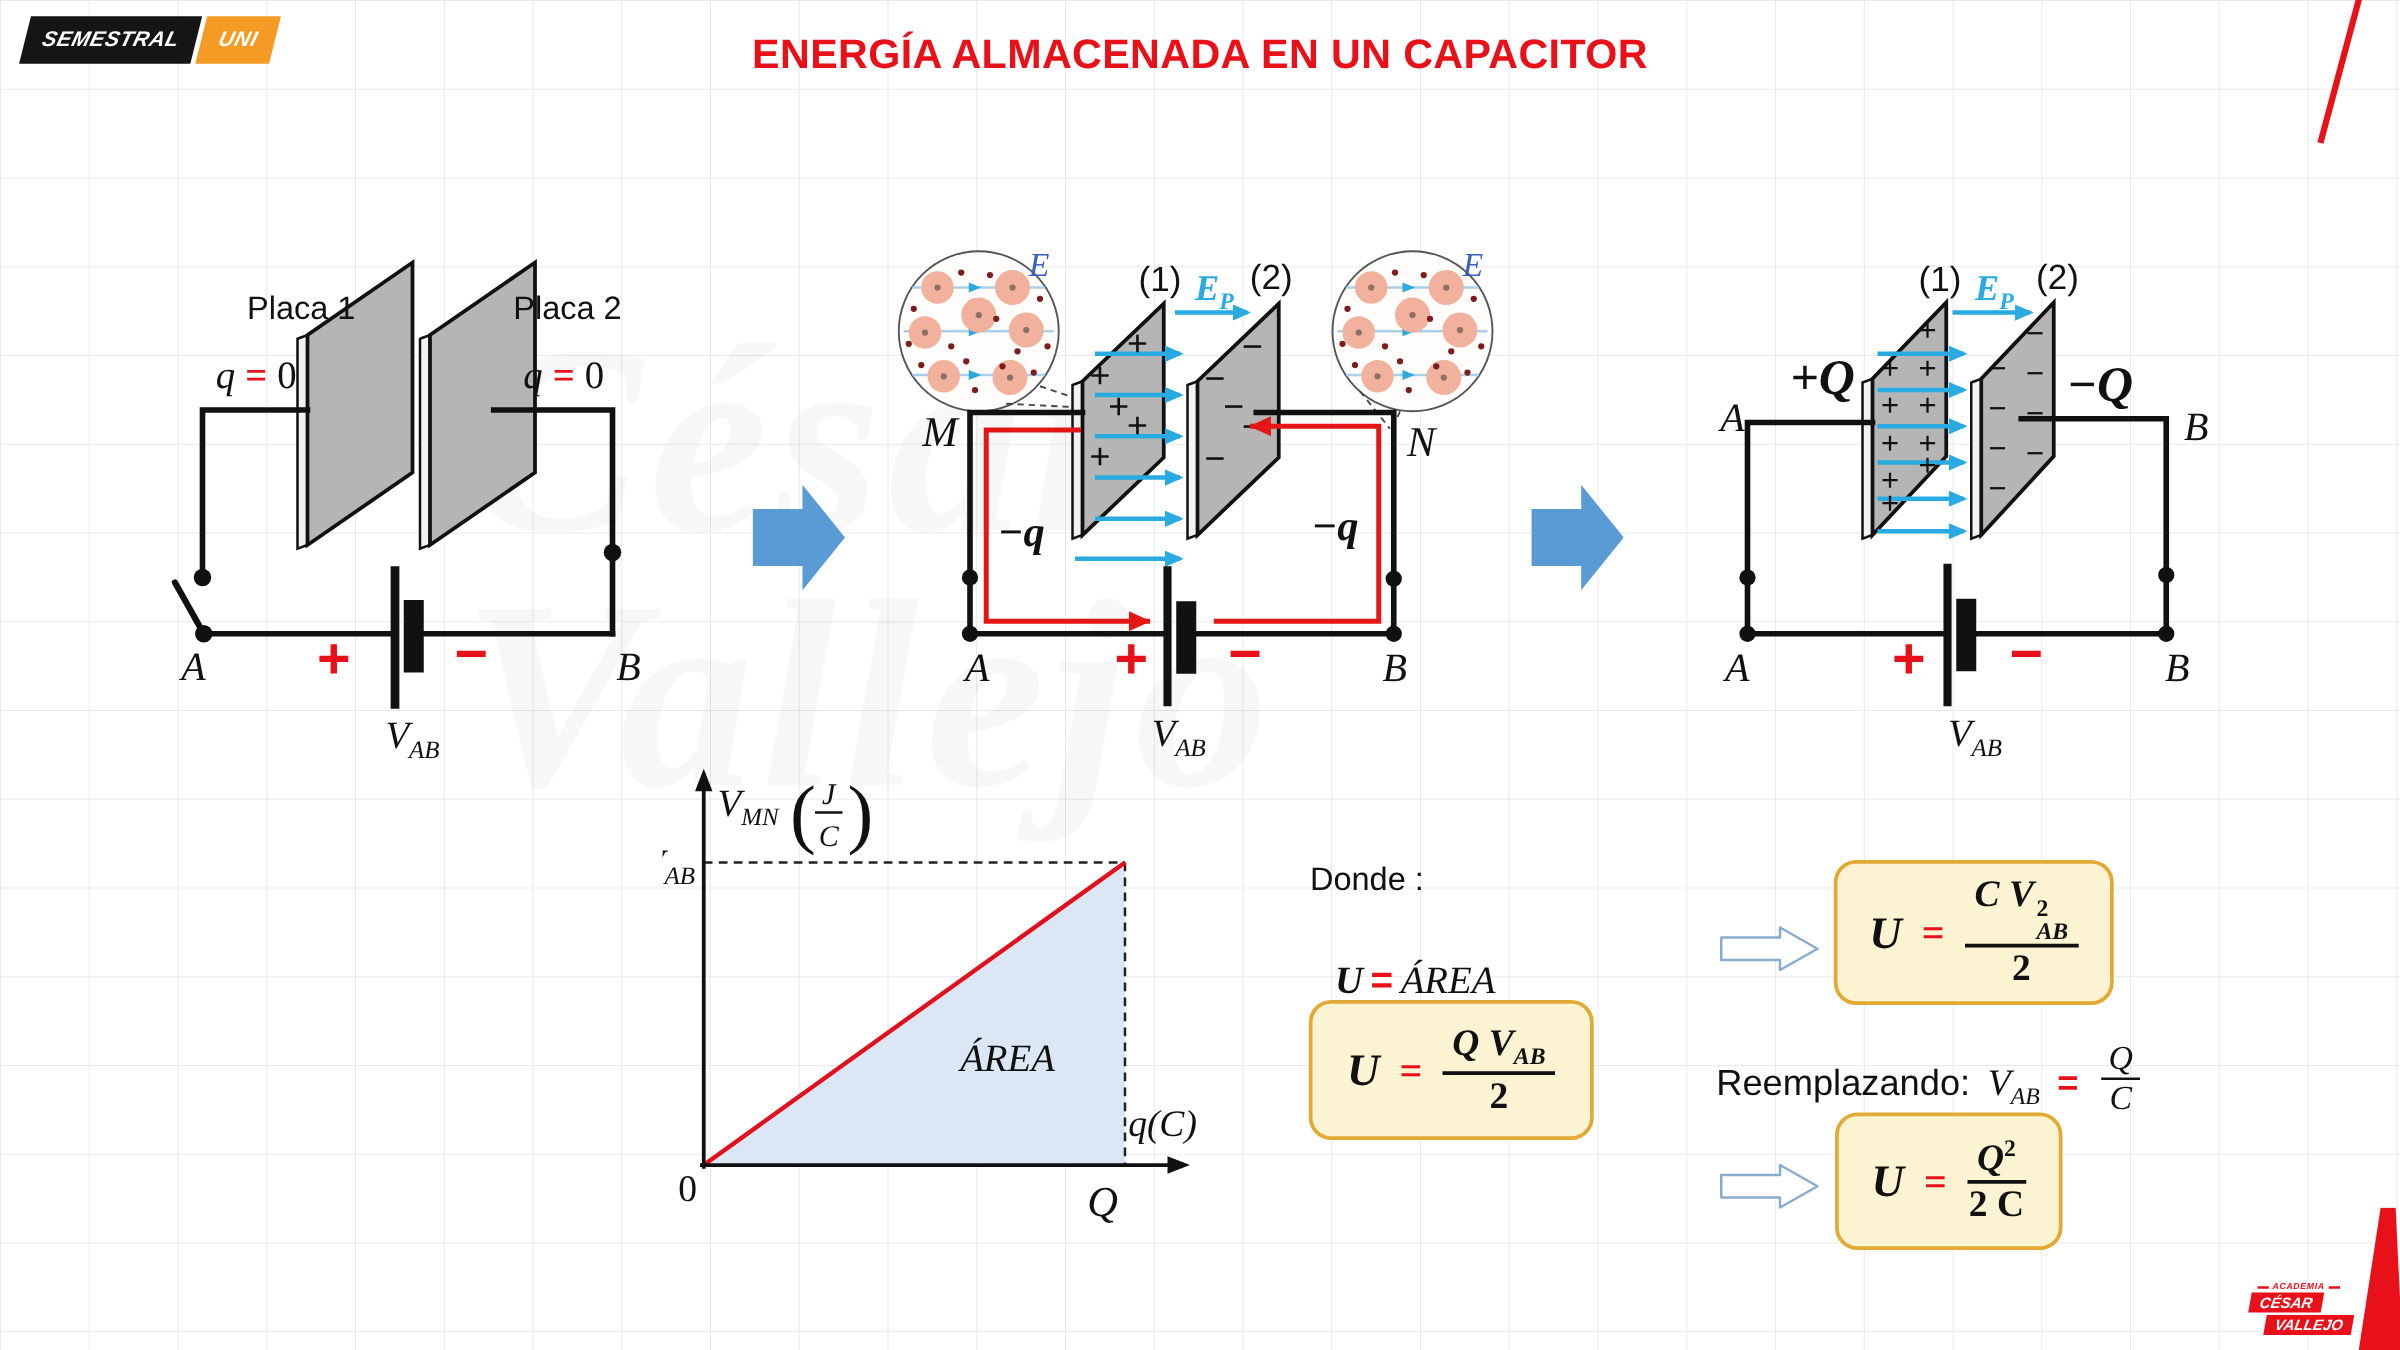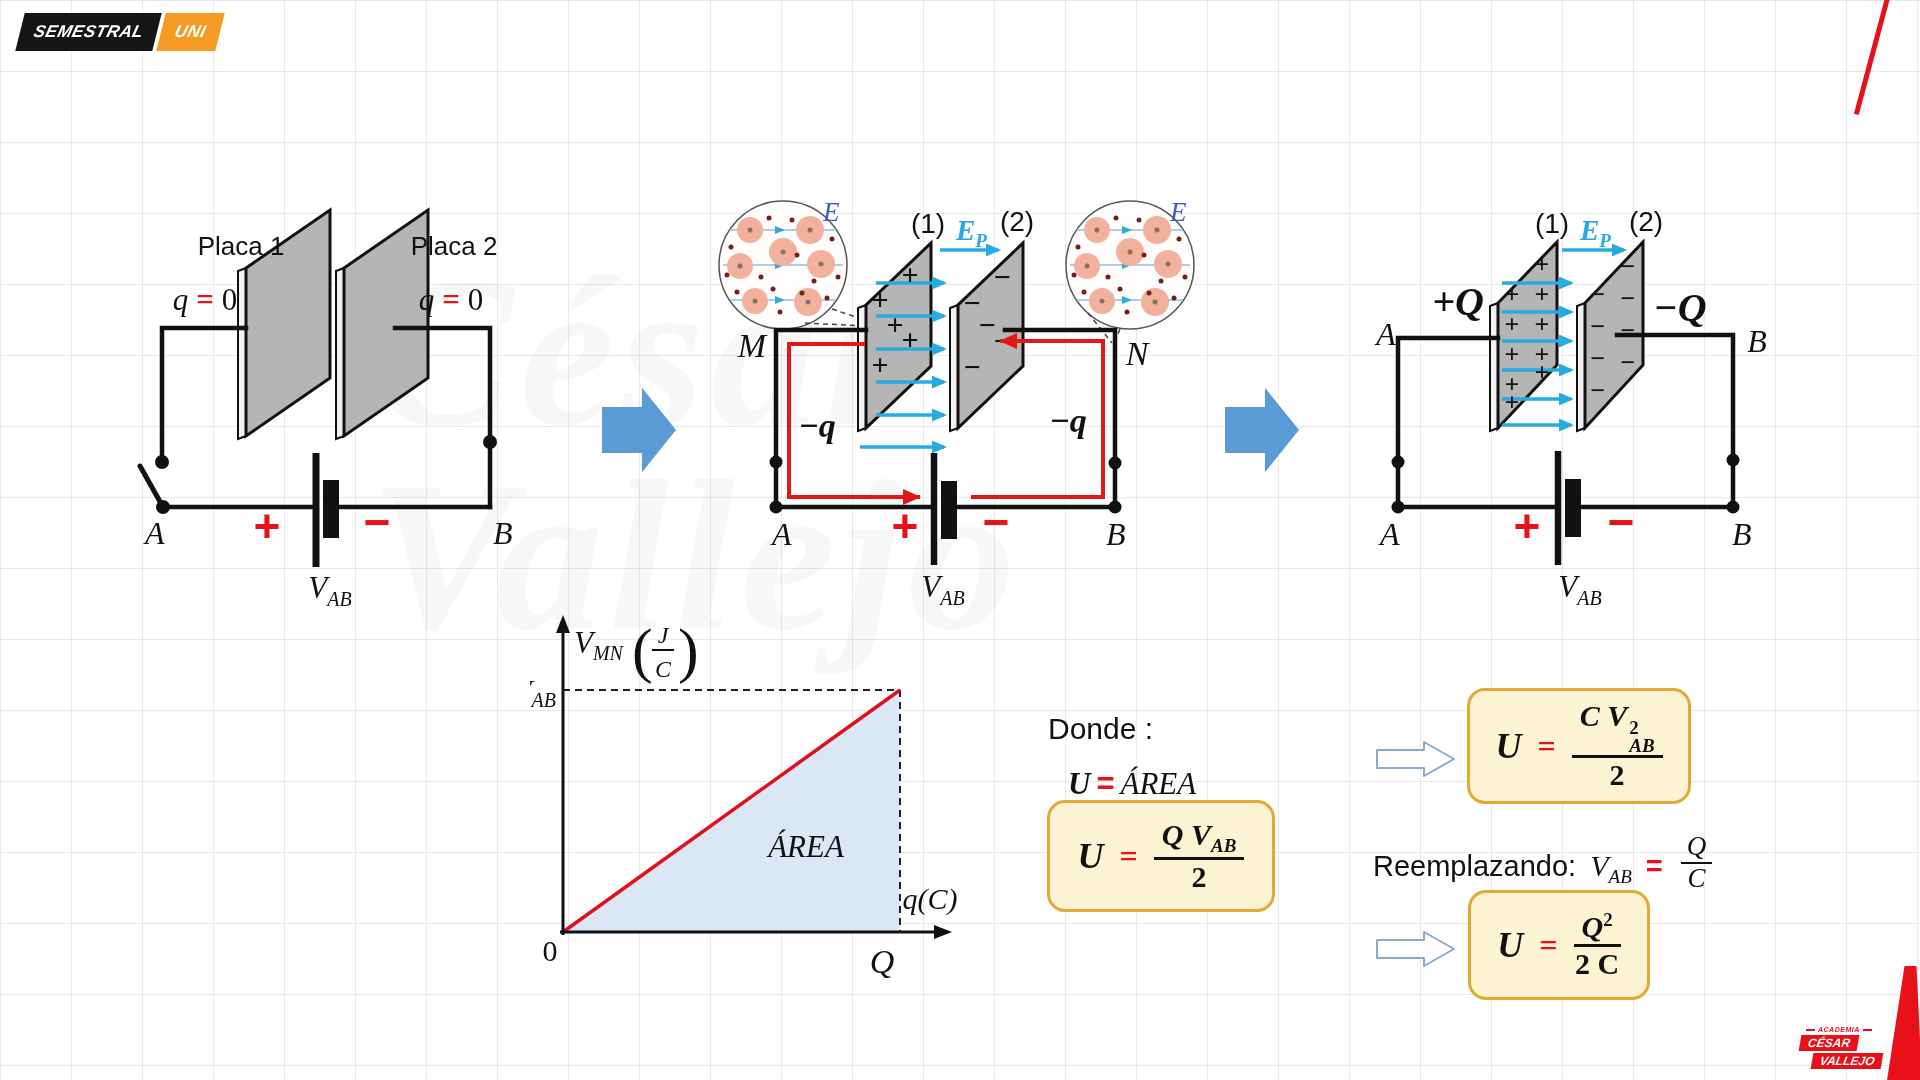--- a/index.html
+++ b/index.html
@@ -74,20 +74,21 @@
 </head>
 <body>
 
 <div id="stage">
 
   <div class="watermark">César Vallejo</div>
 
   <div class="abs logo">
     <div class="skew blk">SEMESTRAL</div><div class="skew org">UNI</div>
   </div>
+  <div class="abs title">ENERGÍA ALMACENADA EN UN CAPACITOR</div>
   <div class="abs redline-tr"></div>
 
   <svg class="abs" style="left:95px;top:200px" width="470" height="420" viewBox="0 0 470 420">
     <polygon class="pedge" points="143,71 151,68 151,236 143,239"></polygon>
     <polygon class="pface" points="151,236 151,68 235,10 235,178"></polygon>
     <polygon class="pedge" points="241,71 249,68 249,236 241,239"></polygon>
     <polygon class="pface" points="249,236 249,68 333,10 333,178"></polygon>
     <path class="wire" d="M151,128 H67 V258"></path>
     <path class="wire" d="M300,128 H395 V307"></path>
     <path class="wire" d="M68,307 H218"></path>
@@ -350,21 +351,21 @@
       <text x="31" y="64" class="it" font-size="24" text-anchor="middle">C</text>
       <text x="46" y="58" font-size="62">)</text>
     </g>
     <text x="26" y="105" text-anchor="end"><tspan class="it" font-size="30">V</tspan><tspan class="it" dy="7" font-size="20">AB</tspan></text>
     <text x="20" y="366" text-anchor="middle" font-size="30">0</text>
     <text x="276" y="262" class="it" font-size="31" text-anchor="middle">ÁREA</text>
     <text x="352" y="378" class="it" font-size="34" text-anchor="middle">Q</text>
     <text x="400" y="314" class="it" font-size="30" text-anchor="middle">q(C)</text>
   </svg>
 
-  <div class="abs" style="left:1048px;top:712px;font-size:30px">Donde :</div>
+  <div class="abs" style="left:1048px;top:688px;font-size:26px">Donde :</div>
   <div class="abs line" style="left:1068px;top:766px;font-size:31px">
     <span class="mv b">U</span><span class="eqr">=</span><span class="mv">ÁREA</span>
   </div>
   <div class="ybox" style="left:1047px;top:800px;width:222px;height:106px">
     <span class="u">U</span>
       <span class="eqr" style="font-size:32px">=</span>
     <span class="frac">
       <span class="num"><i>Q V</i><sub><i>AB</i></sub></span>
       <span class="den">2</span>
     </span>

